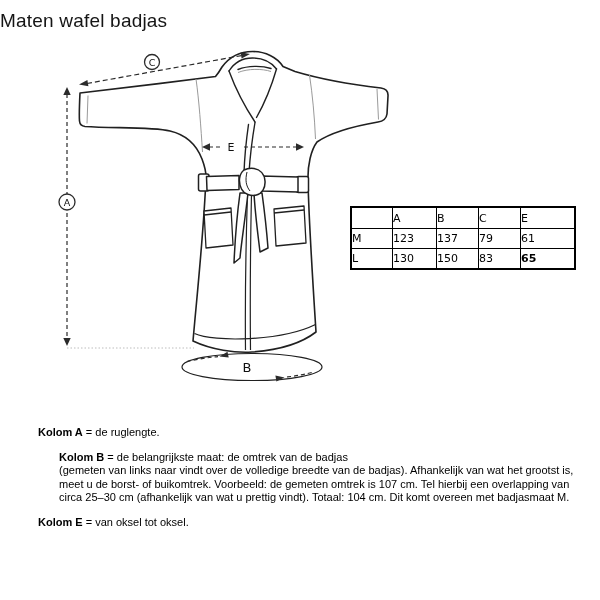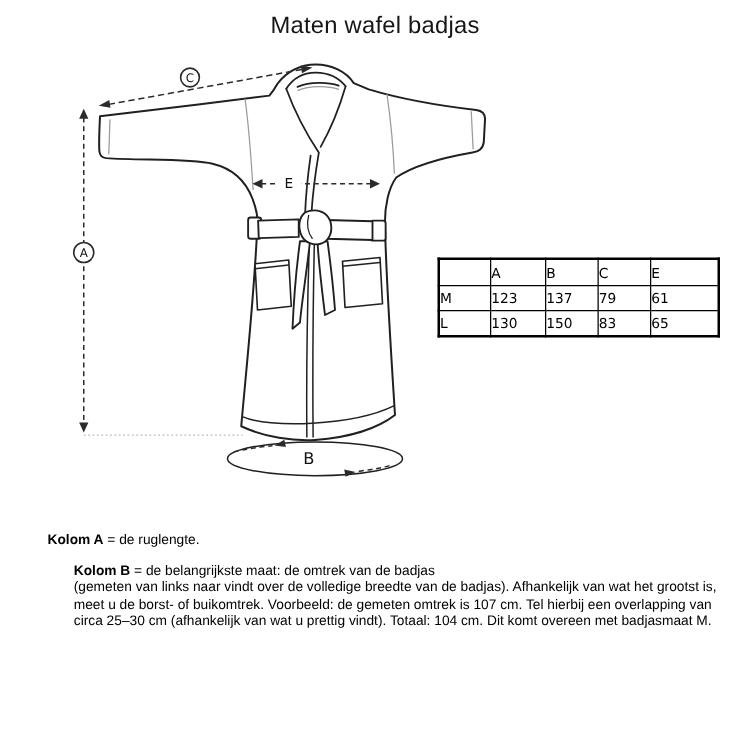--- a/index.html
+++ b/index.html
@@ -1,32 +1,32 @@
 <!DOCTYPE html>
 <html><head>
 <meta charset="utf-8">
 <style>
   html,body{margin:0;padding:0;background:#fff;}
   .canvas{position:relative;width:600px;height:600px;background:#fff;overflow:hidden;
           font-family:"Liberation Sans",sans-serif;color:#111;}
-  .page-title{position:absolute;top:10px;left:0;width:600px;text-align:center;
+  .page-title{position:absolute;top:10px;left:0;width:600px;text-align:left;
           font-size:19px;font-weight:500;letter-spacing:.2px;color:#151515;}
   svg.diagram{position:absolute;left:0;top:0;width:600px;height:600px;}
   
   table.size-table{position:absolute;left:350px;top:206px;border-collapse:collapse;
           border:2px solid #000;font-family:"DejaVu Sans",sans-serif;font-size:11px;color:#000;
           table-layout:fixed;}
   table.size-table td{border:1px solid #000;height:19px;padding:0;}
   table.size-table tr.hdr td{height:20px;}
   td.c0{width:40px;padding-left:4px;text-align:left;}
   td.chead{width:43px;padding-left:3px;text-align:left;vertical-align:middle;}
   td.cE{width:53px;}
   td.cA{width:43px;}td.cB{width:41px;}td.cC{width:41px;}
   td.num{text-align:left;padding-right:9px;}
-  td.bold{font-weight:normal;border-radius:10px;}
+  td.bold{font-weight:bold;border-radius:10px;}
   
   .legend{position:absolute;left:38px;top:426px;width:556px;font-size:11px;
           line-height:13.5px;color:#000;}
   .legend p{margin:0 0 11px 0;white-space:nowrap;}
   .legend .blk{margin-bottom:11px;}
   .legend .ln{white-space:nowrap;margin-left:21px;}
   .dimtext{font-family:"DejaVu Sans",sans-serif;fill:#111;}
 </style>
 </head>
 <body>
@@ -157,15 +157,16 @@
   </table>
 
   <div class="legend">
     <p><b>Kolom A</b><span> = de ruglengte.</span></p>
     <div class="blk">
       <div class="ln"><b>Kolom B</b><span> = de belangrijkste maat: de omtrek van de badjas</span></div>
       <div class="ln">(gemeten van links naar vindt over de volledige breedte van de badjas). Afhankelijk van wat het grootst is,</div>
       <div class="ln">meet u de borst- of buikomtrek. Voorbeeld: de gemeten omtrek is 107 cm. Tel hierbij een overlapping van</div>
       <div class="ln">circa 25–30 cm (afhankelijk van wat u prettig vindt). Totaal: 104 cm. Dit komt overeen met badjasmaat M.</div>
     </div>
+    <p><b>Kolom E</b><span> = van oksel tot oksel.</span></p>
   </div>
 
 </div>
 
 </body></html>

